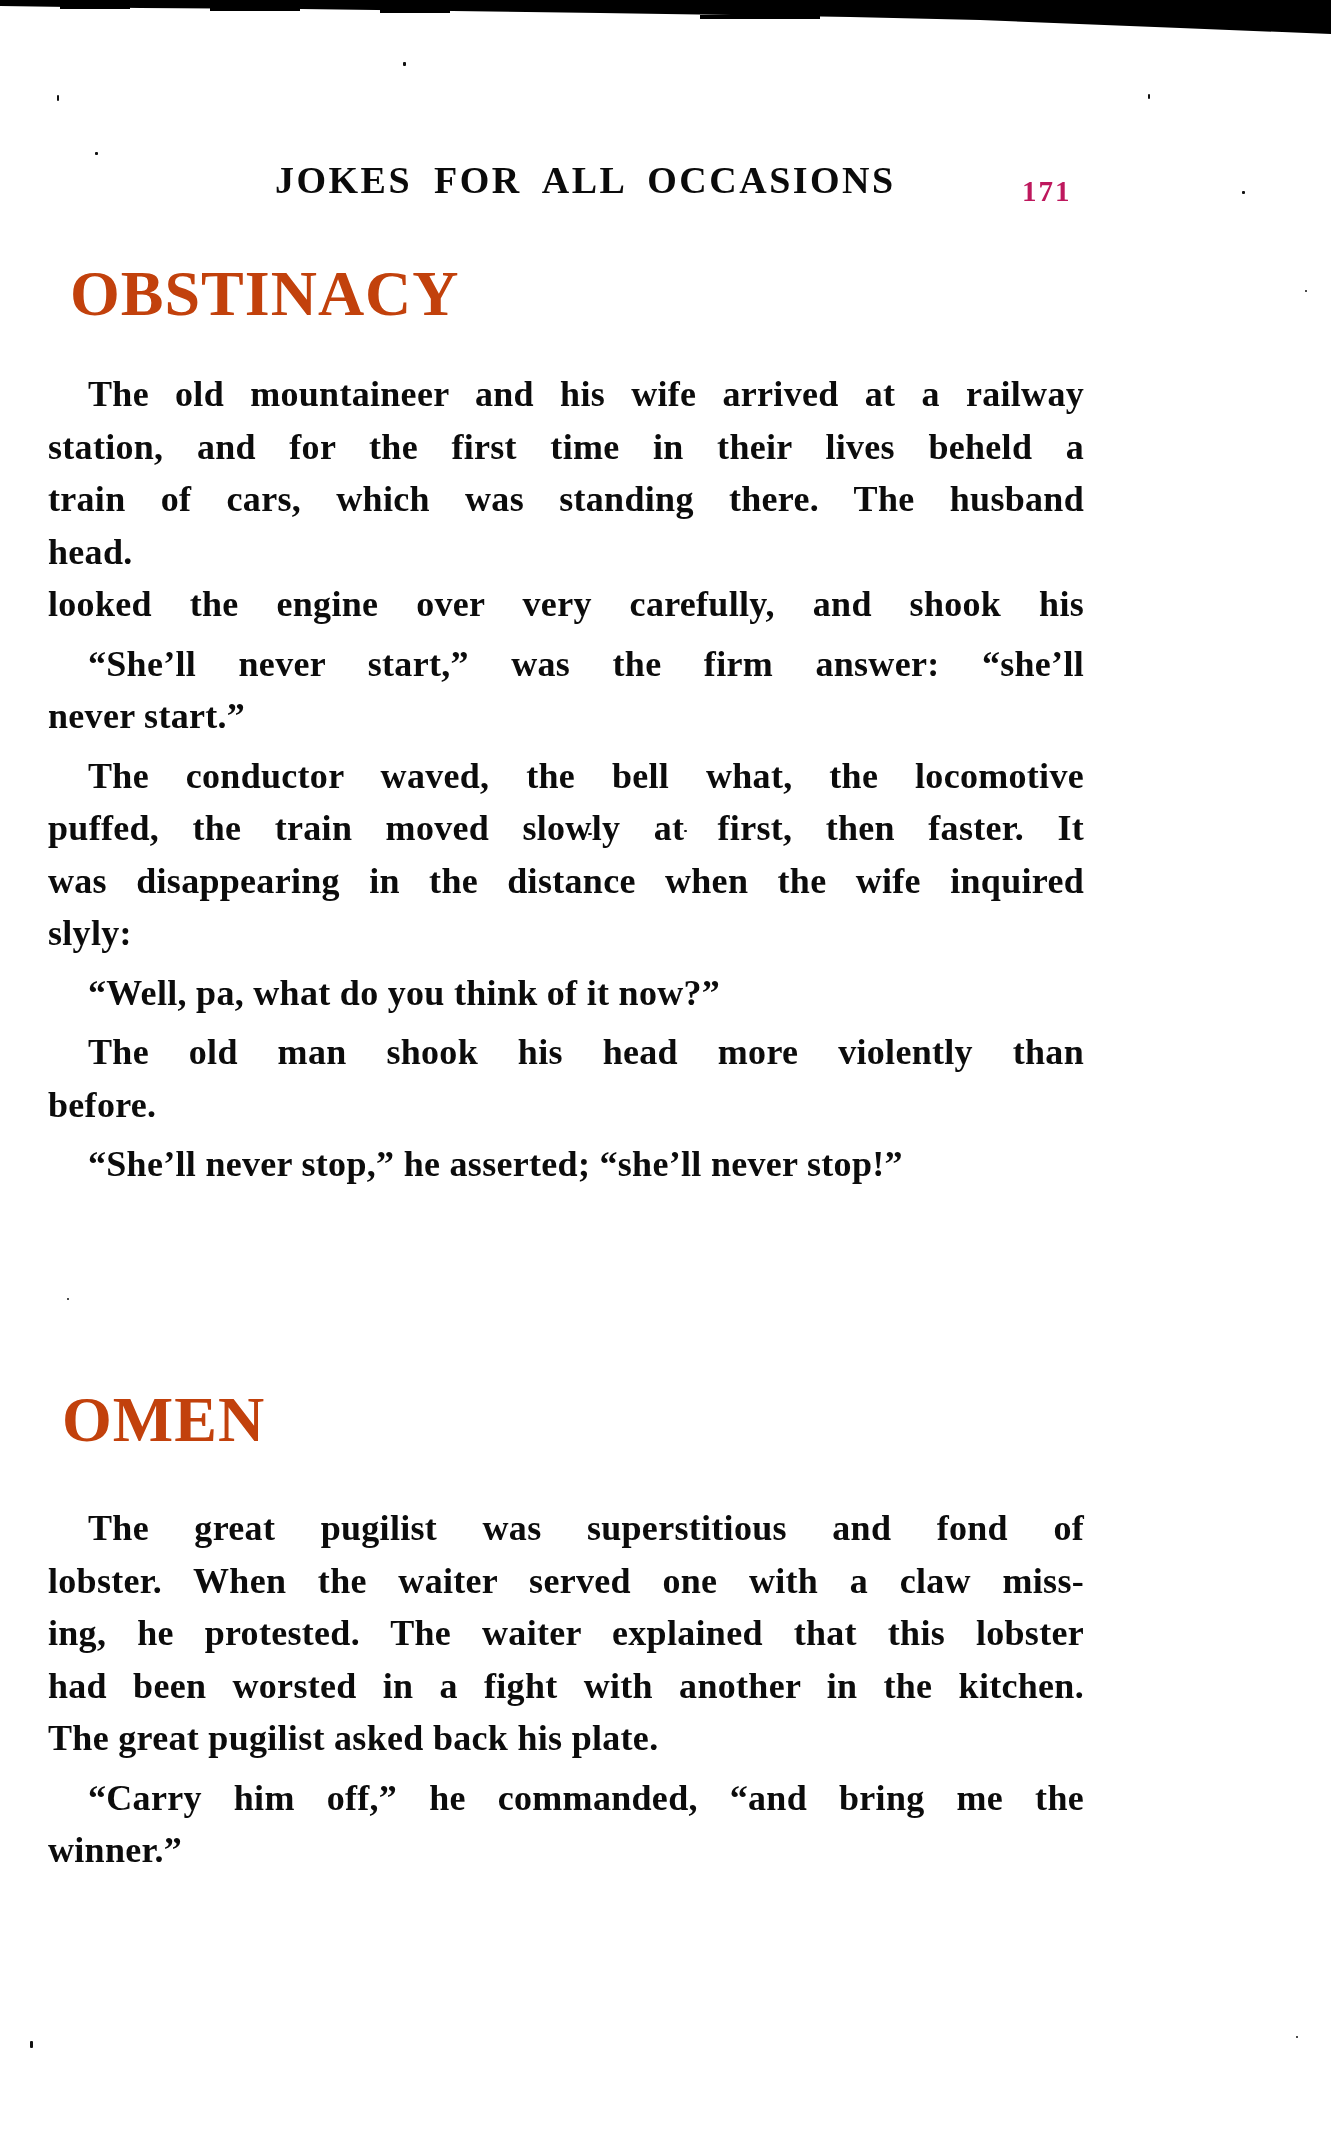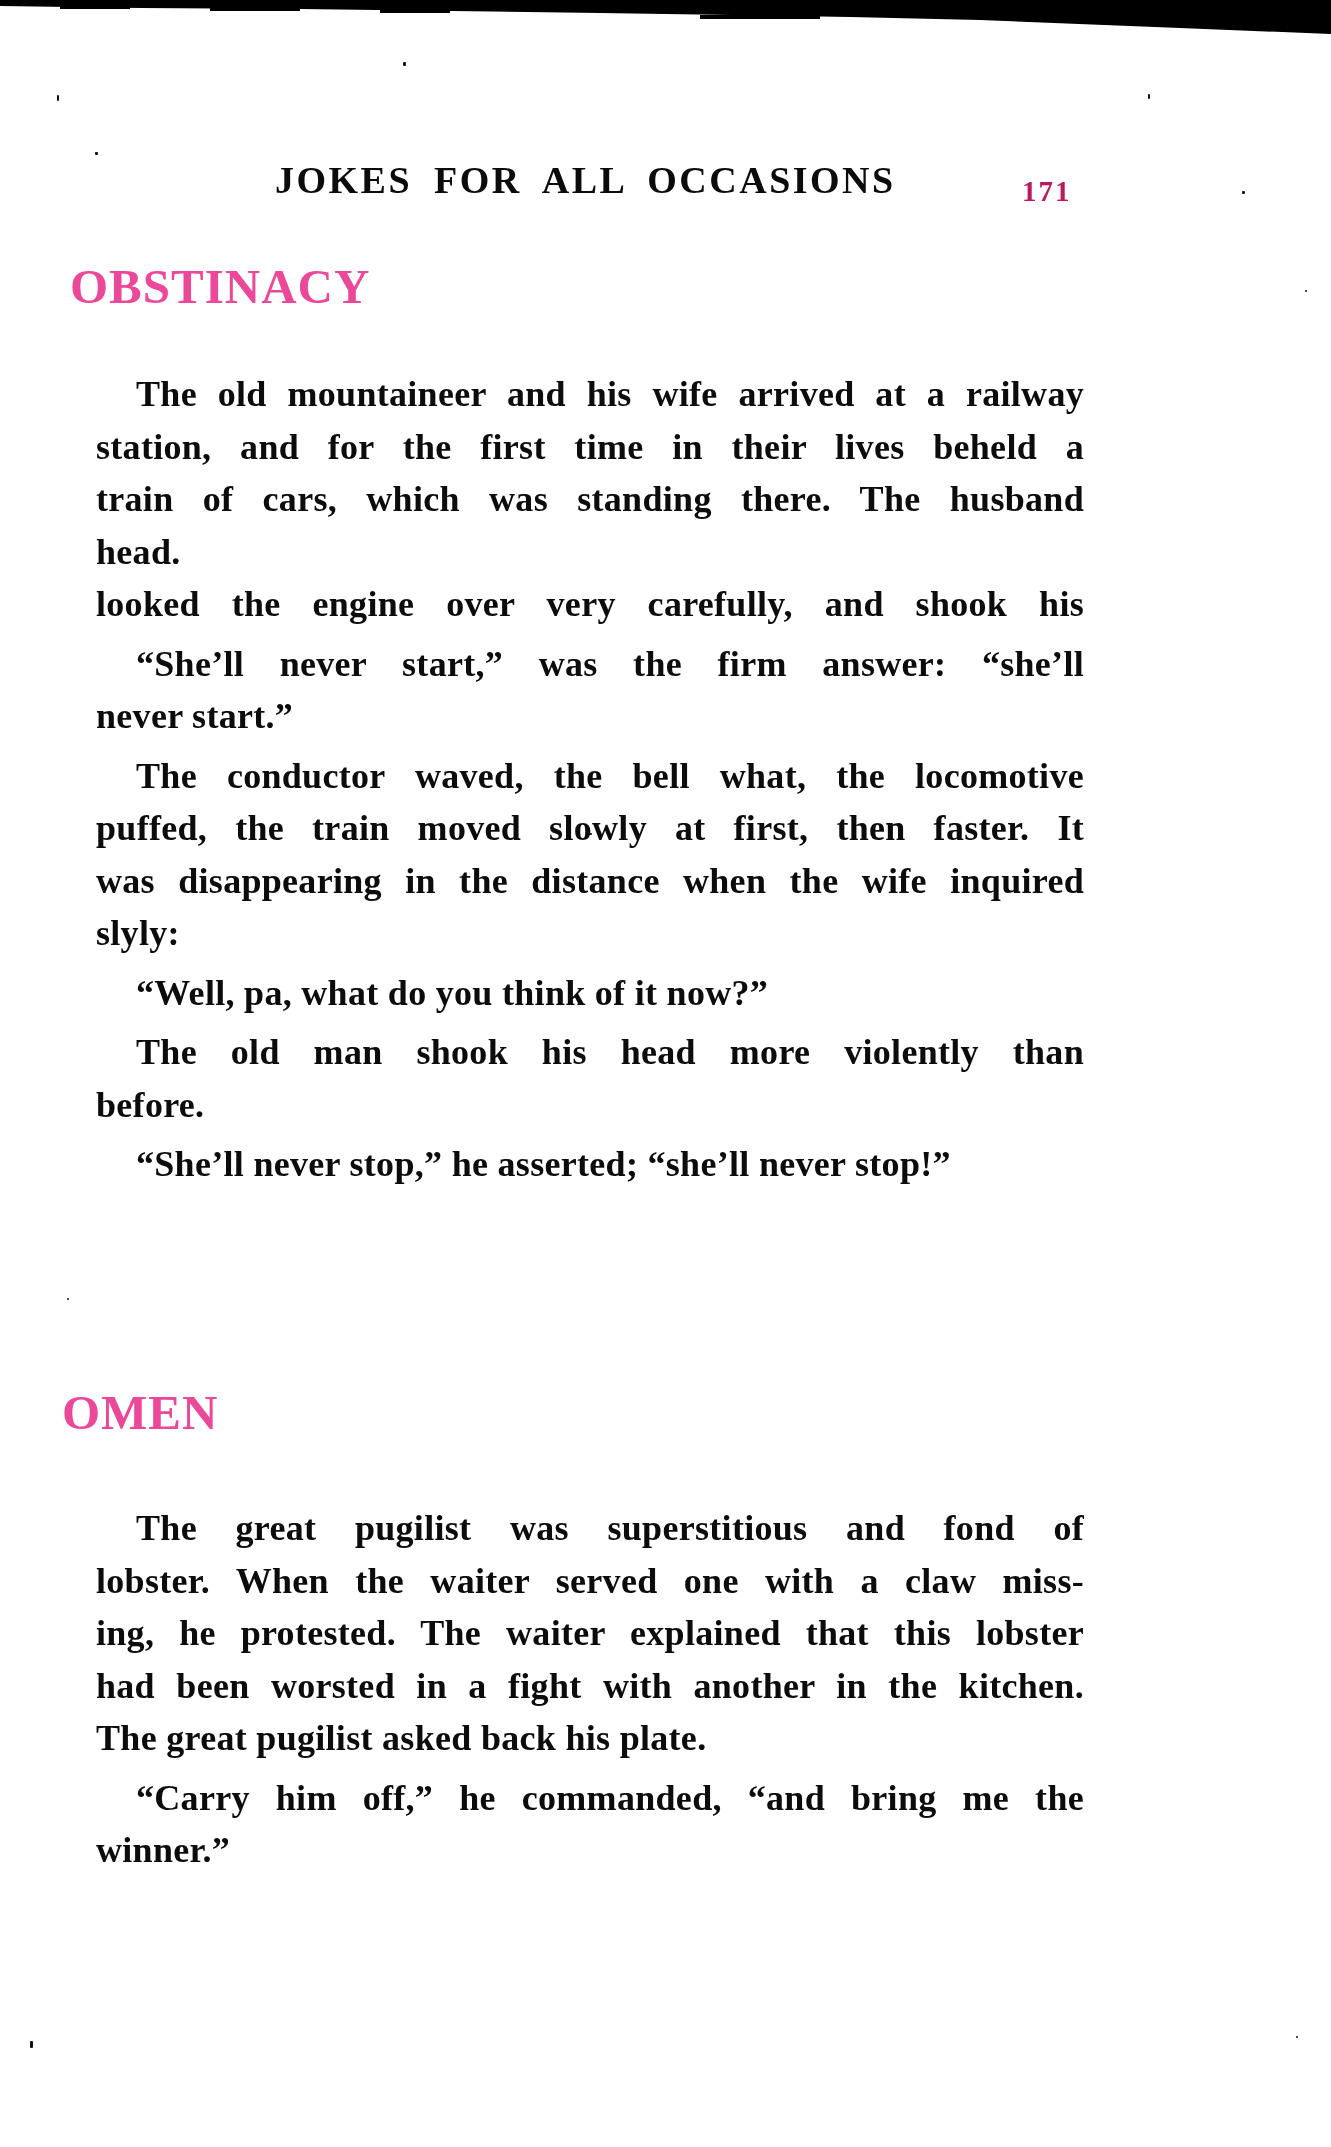--- a/index.html
+++ b/index.html
@@ -13,34 +13,34 @@
 
   
   .running-title { position:absolute; left:263px; top:160px;
     font-size:38px; font-weight:bold; line-height:1.1;
     letter-spacing:2.5px; word-spacing:10px; color:#0b0b0b;margin-left:12px; }
   .page-number { position:absolute; left:1022px; top:176px;
     font-size:29px; font-weight:bold; line-height:1.1;
     letter-spacing:2px; color:#be185d; }
 
   
-  .heading { position:absolute; font-size:49px; font-weight:bold;
-    line-height:1; letter-spacing:1px; color:#ec4899; }
+  .heading { position:absolute; font-size:64px; font-weight:bold;
+    line-height:1; letter-spacing:1px; color:#c2410c; }
   .h-obstinacy { left:70px; top:262px; }
   .h-omen { left:62px; top:1388px; }
 
   
   .body-col { position:absolute; left:48px; width:1036px; color:#0c0c0c; }
   .col-1 { top:368px; }
   .col-2 { top:1502px; }
 
   .para { margin:0 0 7px 0; }
   .line { font-size:36px; line-height:52.5px; font-weight:bold;
     letter-spacing:0.3px; text-align:justify; text-align-last:justify;
-    white-space:normal;margin-left:48px; }
+    white-space:normal; }
   .line.last { text-align-last:left; }
   .line.first { text-indent:40px; }
 
   
   .speck { position:absolute; background:#111; border-radius:1px; }
 </style>
 </head>
 <body>
 
 <div class="page">

